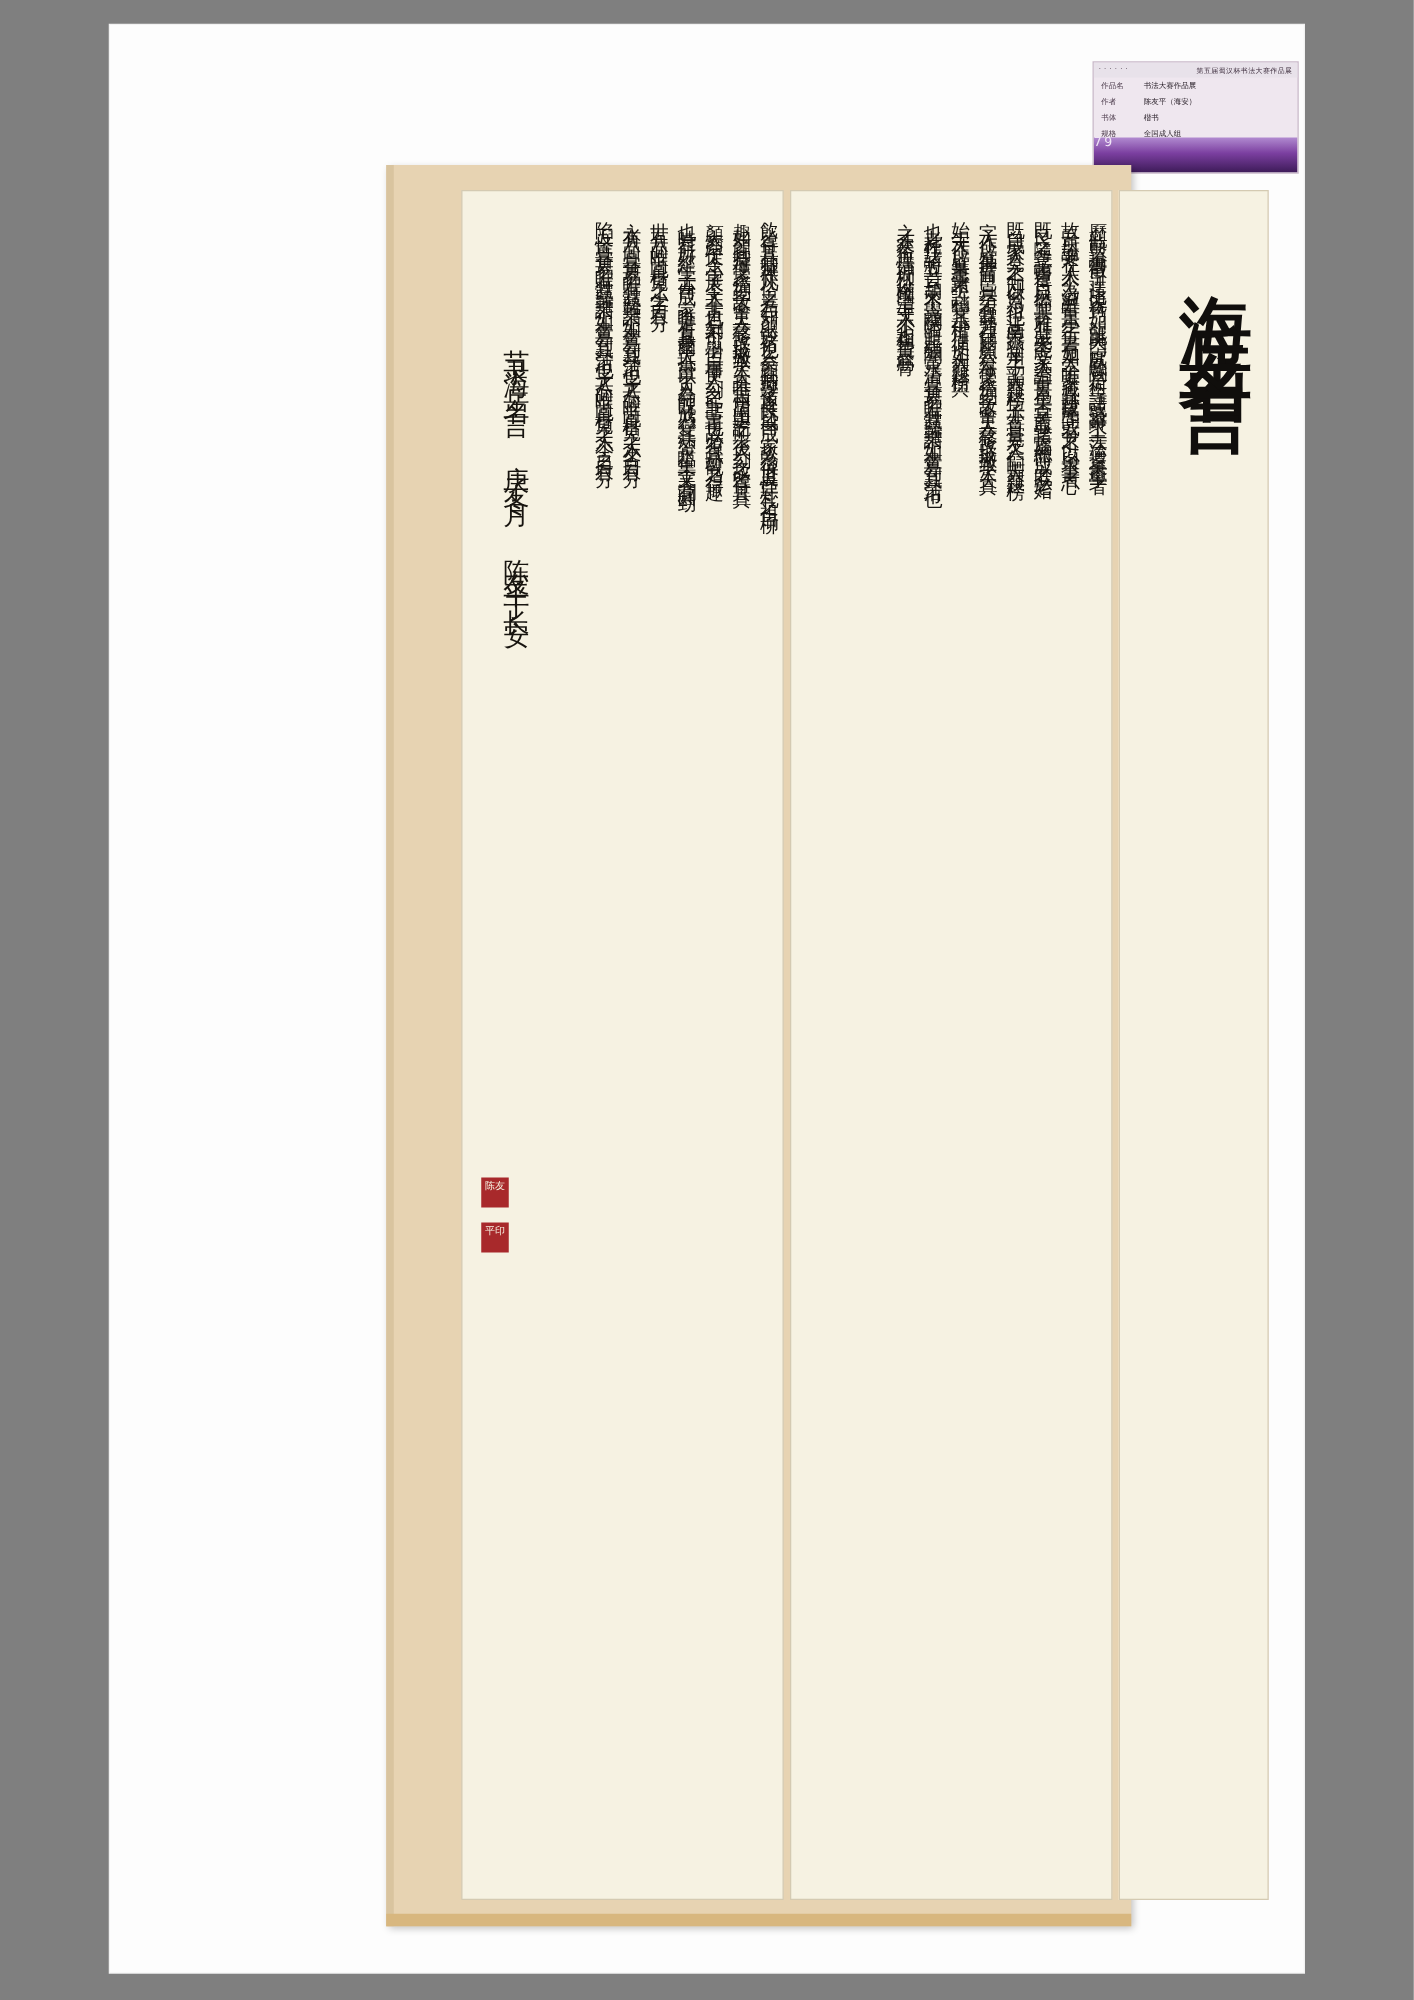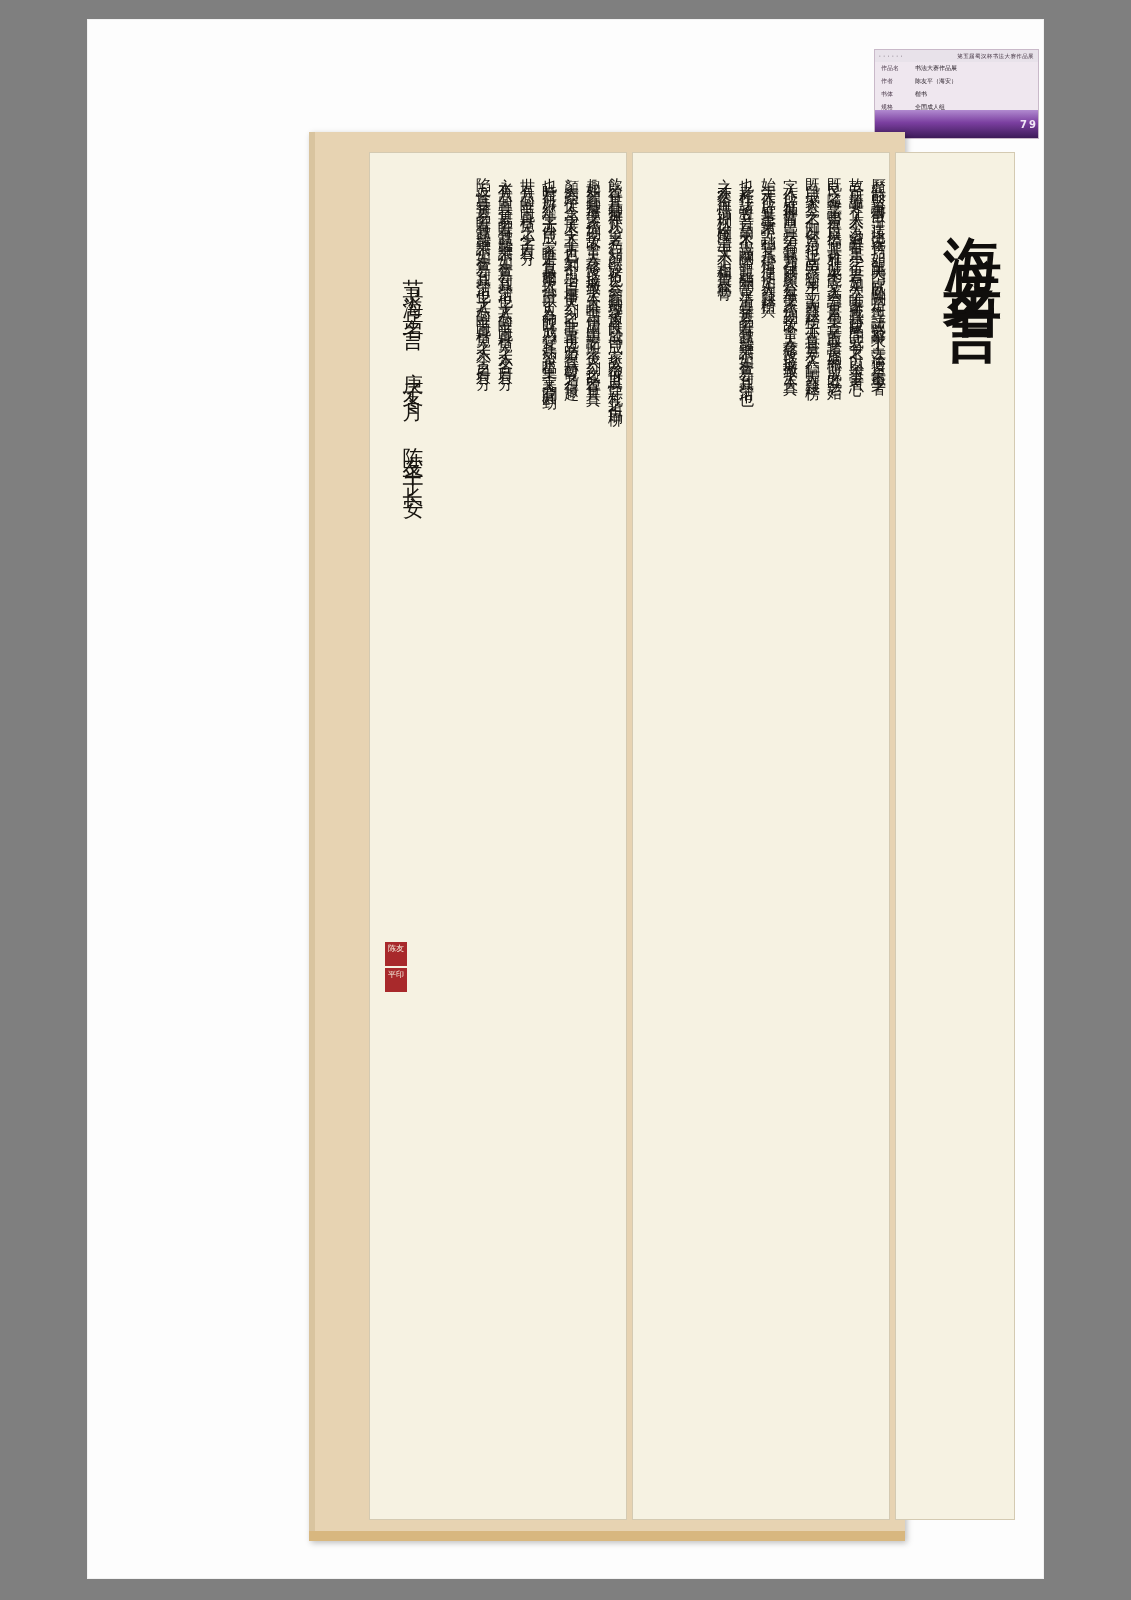--- a/index.html
+++ b/index.html
@@ -166,21 +166,21 @@
   .seals {
     position: absolute;
     left: 16px;
     top: 790px;
     width: 30px;
   }
   .seal {
     width: 22px;
     height: 24px;
     background: #a8292b;
-    margin-bottom: 2px;
+    margin-bottom: 12px;
     color: #f6f2e2;
     font-size: 8px;
     line-height: 11px;
     text-align: center;
     padding: 1px;
     box-sizing: border-box;
     letter-spacing: 0;
     font-family: "DejaVu Serif", serif;
   }
 
@@ -218,27 +218,26 @@
   .label-card .lc-val { color: #211821; }
   .label-card .lc-foot {
     position: absolute;
     left: 0; bottom: 0;
     width: 100%;
     height: 28px;
     background: linear-gradient(180deg,#b18ad0 0%, #7b3fa0 45%, #3d1b58 100%);
   }
   .label-card .lc-num {
     position: absolute;
-    left: 0; bottom: 8px;
+    left: 0; bottom: 18px;
     width: 100%;
-    text-align: right;
+    text-align: left;
     font-size: 10px;
     color: #f1e6f6;
     letter-spacing: 2px;
-    font-weight: bold;
   }
 </style>
 </head>
 <body>
 
 <div class="photo">
 
   <div class="backdrop-shadow-l"></div>
   <div class="backdrop-shadow-b"></div>
 

